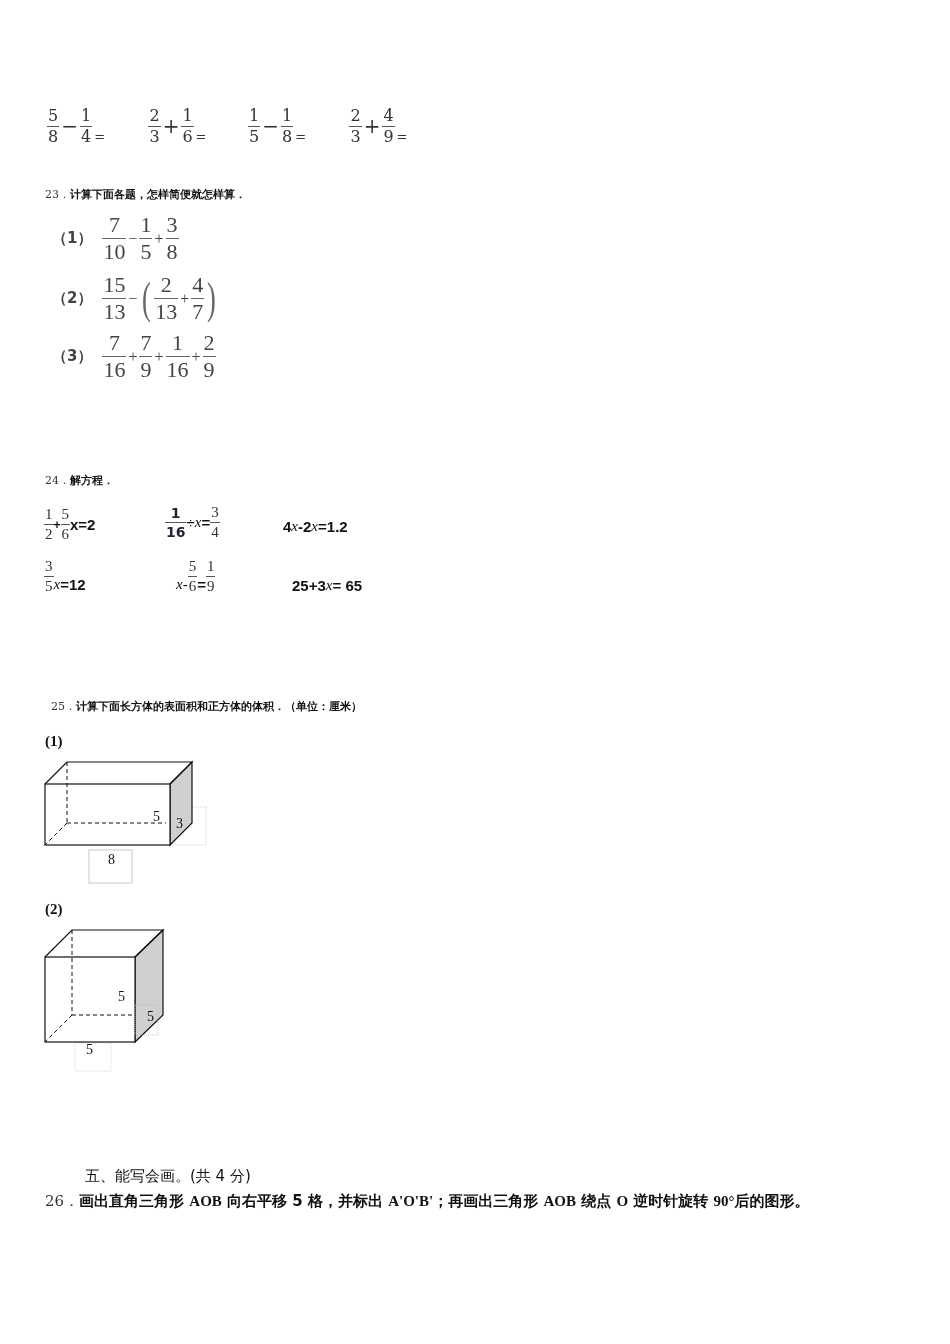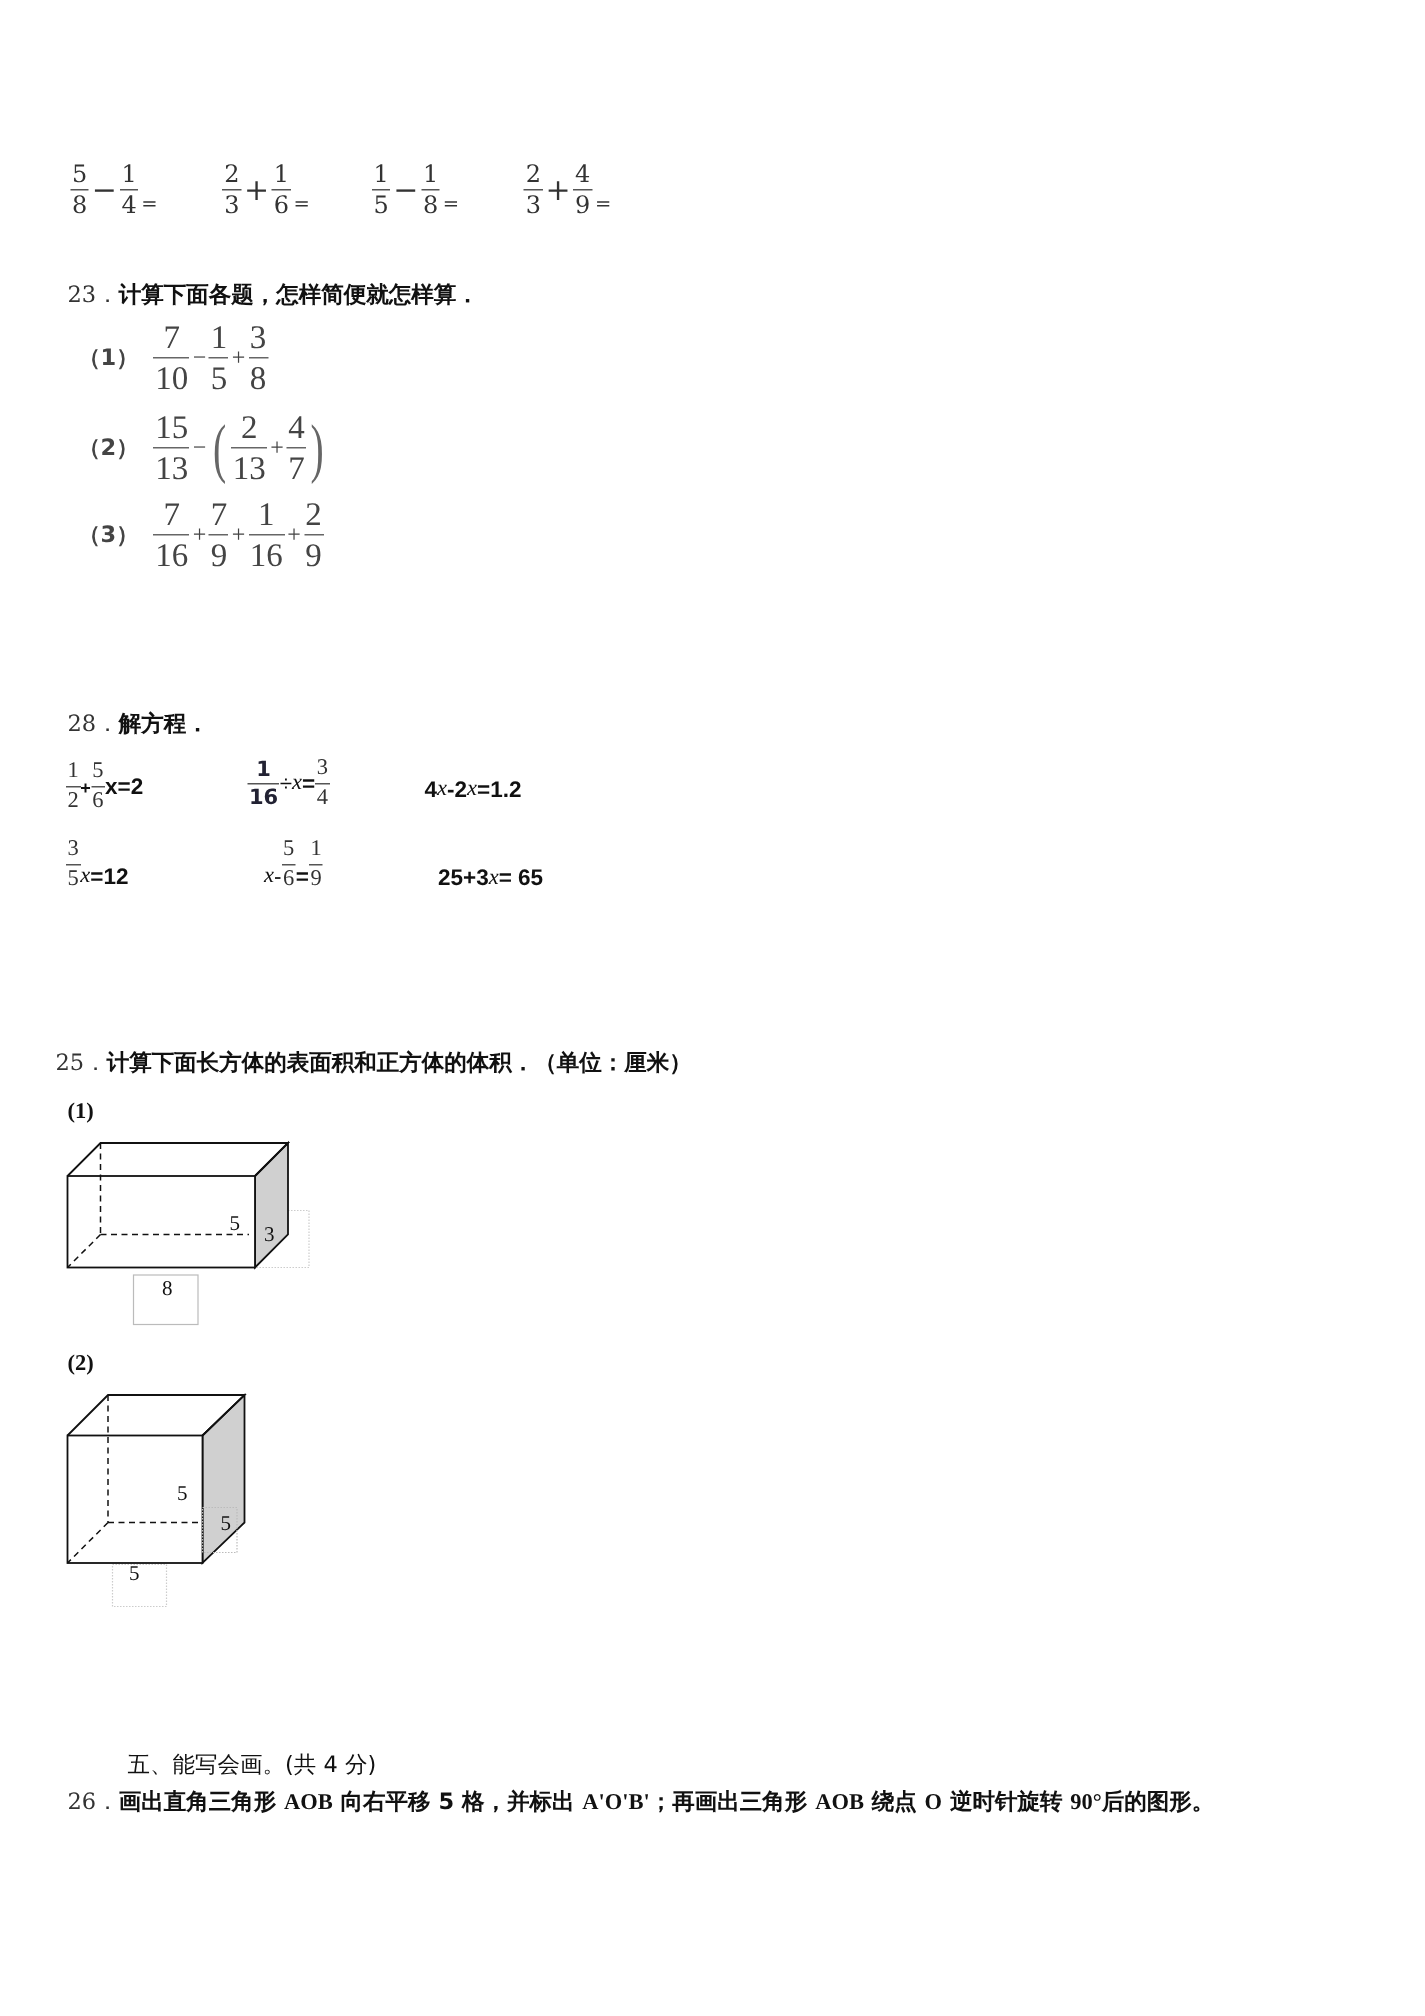--- a/index.html
+++ b/index.html
@@ -4,21 +4,21 @@
 <style>
   html, body { margin:0; padding:0; background:#ffffff; }
   body { width:950px; height:1344px; position:relative; overflow:hidden;
          font-family:"DejaVu Serif", "Liberation Serif", serif; color:#111; }
   .abs { position:absolute; }
   .frac { display:inline-flex; flex-direction:column; align-items:center; vertical-align:middle; line-height:1; }
   .frac .num { padding:0 1px 2px; }
   .frac .den { border-top:1px solid #555; padding:2px 1px 0; }
   .op { display:inline-block; vertical-align:middle; margin:0 2px; }
   .calc-row { display:flex; align-items:center; font-size:16px; color:#333; }
-  .q-title { font-size:15px; font-weight:bold; font-family:"DejaVu Sans", sans-serif; }
+  .q-title { font-size:11px; font-weight:bold; font-family:"DejaVu Sans", sans-serif; }
   .q-title .qn { font-weight:normal; font-family:"DejaVu Serif", serif; color:#333; }
   .big { font-size:22px; font-family:"Liberation Serif", serif; color:#444; }
   .big .frac .den { border-top:1.5px solid #666; }
   .sublbl { font-size:15px; font-weight:bold; font-family:"DejaVu Sans", sans-serif; margin-right:10px; }
   .eq { font-size:15px; font-weight:bold; font-family:"Liberation Sans", sans-serif; display:flex; align-items:center; }
   .eq .frac { font-family:"Liberation Serif", serif; font-weight:normal; font-size:15px; color:#333; }
   .eq i { font-family:"Liberation Serif", serif; font-style:italic; font-weight:normal; }
   .plbl { font-size:15px; font-weight:bold; font-family:"Liberation Serif", serif; }
   .sec { font-size:15px; font-family:"DejaVu Sans", sans-serif;margin-left:40px; }
   .q26 { font-size:15px; font-weight:bold; font-family:"DejaVu Sans", sans-serif; }
@@ -138,21 +138,21 @@
       <span class="den">16</span>
     </span>
   <span class="op" style="font-size:16px;">+</span>
   <span class="frac">
       <span class="num">2</span>
       <span class="den">9</span>
     </span>
 </div>
 
 <div class="abs q-title" style="left:45px; top:473px;">
-  <span class="qn">28．</span><span>解方程．</span>
+  <span class="qn">24．</span><span>解方程．</span>
 </div>
 
 <div class="abs eq" style="left:44px; top:507px;">
   <span class="frac">
       <span class="num">1</span>
       <span class="den">2</span>
     </span>
   <span style="font-size:12px;">+</span>
   <span class="frac">
       <span class="num">5</span>
@@ -205,21 +205,21 @@
       <span class="den">9</span>
     </span>
 </div>
 
 <div class="abs eq" style="left:292px; top:577px;">
   <span>25+3</span>
     <i>x</i>
     <span>= 65</span>
 </div>
 
-<div class="abs q-title" style="left:37px; top:699px;">
+<div class="abs q-title" style="left:51px; top:699px;">
   <span class="qn">25．</span><span>计算下面长方体的表面积和正方体的体积．（单位：厘米）</span>
 </div>
 
 <div class="abs plbl" style="left:45px; top:733px;">(1)</div>
 
 <div class="abs" style="left:40px; top:755px; width:180px; height:135px;">
   <svg width="180" height="135" viewBox="0 0 180 135">
 
     <rect x="130" y="52" width="36" height="38" fill="none" stroke="#ccc" stroke-width="0.8" stroke-dasharray="1,1"></rect>
     <rect x="49" y="95" width="43" height="33" fill="none" stroke="#bbb" stroke-width="0.8"></rect>

